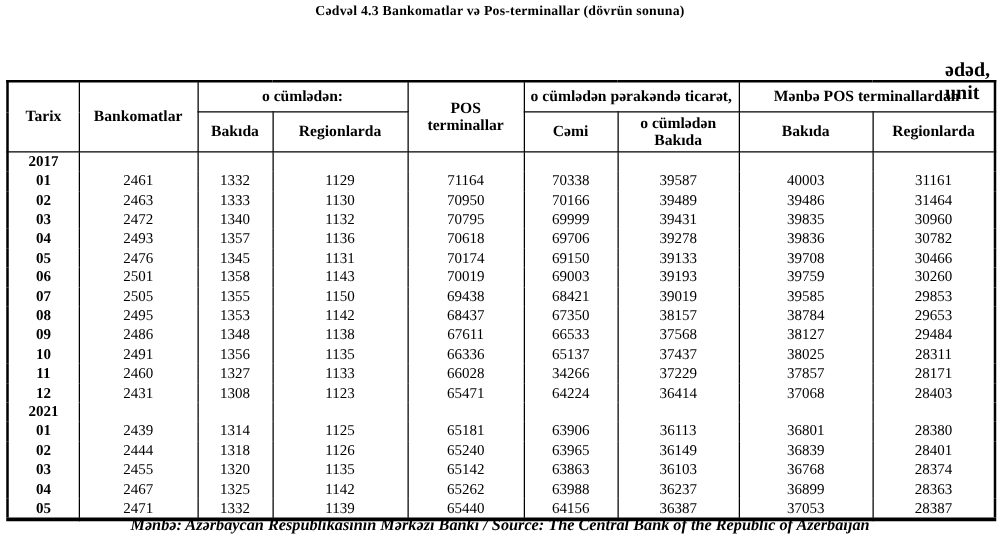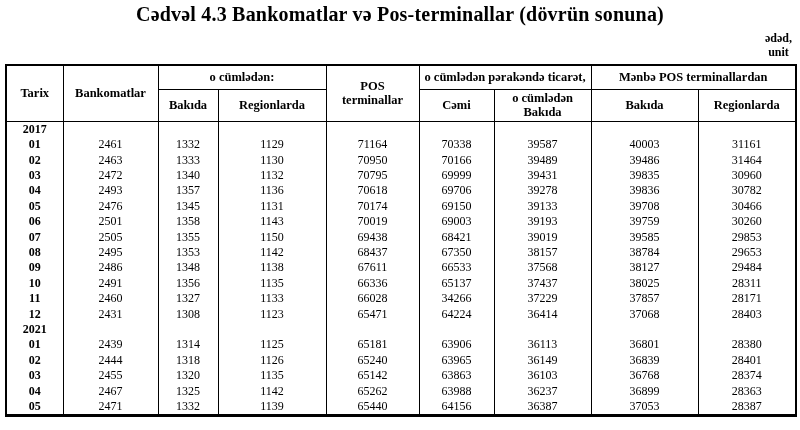--- a/index.html
+++ b/index.html
@@ -10,35 +10,35 @@
     height: 430px;
     font-family: "Liberation Serif", serif;
     color: #000;
     overflow: hidden;
   }
   .page { width: 800px; height: 430px; position: relative; }
 
   .title-az {
     text-align: center;
     font-weight: bold;
-    font-size: 20px;
+    font-size: 11px;
     padding-top: 3px;
     letter-spacing: 0.2px;
   }
   .title-en {
     text-align: center;
     font-size: 14px;
     margin-top: 2px;
   }
   .unit-note {
     position: absolute;
     right: 8px;
-    top: 32px;
-    text-align: center;
-    font-size: 12px;
+    top: 48px;
+    text-align: left;
+    font-size: 16px;
     line-height: 1.15;
   }
   .unit-az { font-weight: bold; }
   .unit-en { font-weight: bold; }
 
   table.data-table {
     position: absolute;
     left: 5px;
     top: 64px;
     width: 790px;
@@ -332,14 +332,15 @@
           <td>1139</td>
           <td>65440</td>
           <td>64156</td>
           <td>36387</td>
           <td>37053</td>
           <td>28387</td>
         </tr>
       </tbody>
   </table>
 
+  <div class="footer-note">Mənbə: Azərbaycan Respublikasının Mərkəzi Bankı / Source: The Central Bank of the Republic of Azerbaijan</div>
 
 </div>
 
 </body></html>

